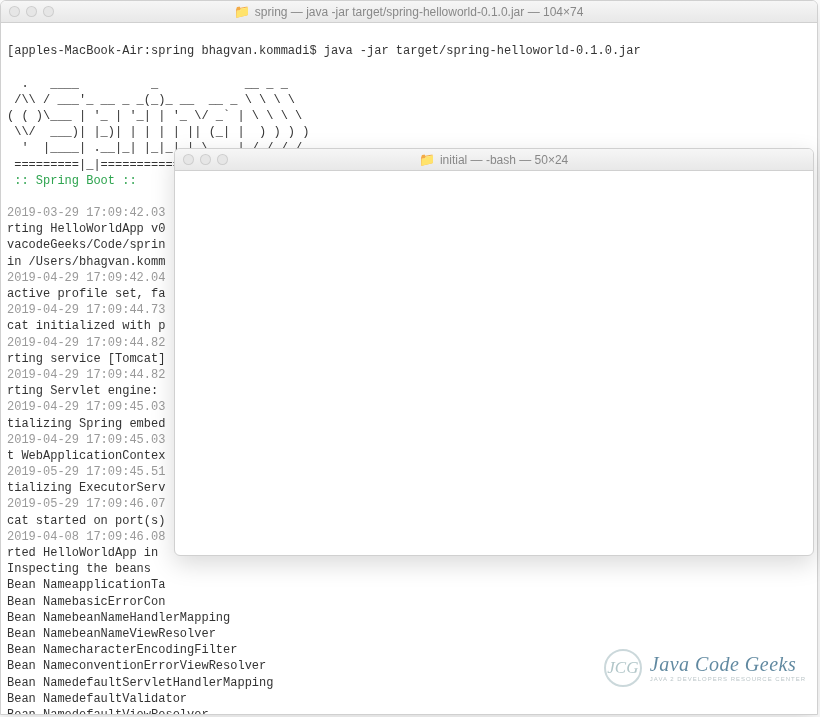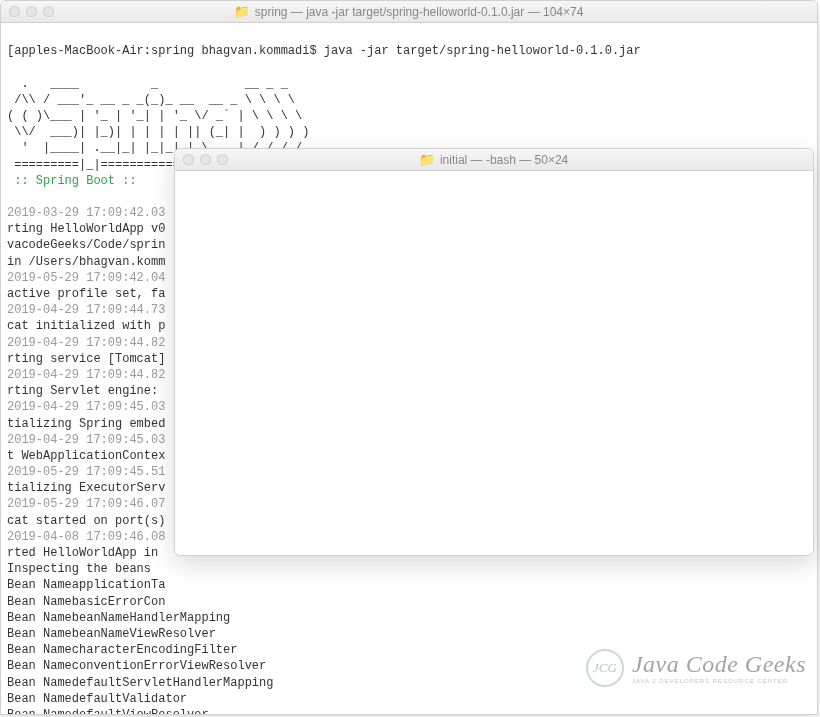--- a/index.html
+++ b/index.html
@@ -101,32 +101,32 @@
       width: 38px;
       height: 38px;
       border-radius: 50%;
       border: 2px solid #b0c4c8;
       display: flex;
       align-items: center;
       justify-content: center;
       font-family: serif;
       font-style: italic;
       color: #88a8ac;
-      font-size: 13px;
+      font-size: 17px;
     }
     .watermark .wm-text {
       display: flex;
       flex-direction: column;
       line-height: 1;
     }
     .watermark .wm-main {
       font-family: Georgia, serif;
       font-style: italic;
-      font-size: 24px;
-      color: #737373;
+      font-size: 20px;
+      color: #0c4a6e;
       letter-spacing: 0.5px;
     }
     .watermark .wm-sub {
       font-family: Arial, sans-serif;
       font-size: 6px;
       color: #96a6aa;
       letter-spacing: 1px;
       margin-top: 2px;
     }
   </style>
@@ -153,21 +153,21 @@
 ( ( )\___ | '_ | '_| | '_ \/ _` | \ \ \ \
  \\/  ___)| |_)| | | | | || (_| |  ) ) ) )
   '  |____| .__|_| |_|_| |_\__, | / / / /
  =========|_|==============|___/=/_/_/_/</span>
 <span class="spring-green"> :: Spring Boot ::        (v2.1.4.RELEASE)</span>
 
 <span id="bg-log"><span class="gray-ts">2019-03-29 17:09:42.03</span>                                                                                a
 rting HelloWorldApp v0                                                                                a
 vacodeGeeks/Code/sprin                                                                                d
 in /Users/bhagvan.komm
-<span class="gray-ts">2019-05-29 17:09:42.04</span>                                                                                o
+<span class="gray-ts">2019-04-29 17:09:42.04</span>                                                                                o
 active profile set, fa
 <span class="gray-ts">2019-04-29 17:09:44.73</span>                                                                                m
 cat initialized with p
 <span class="gray-ts">2019-04-29 17:09:44.82</span>                                                                                a
 rting service [Tomcat]
 <span class="gray-ts">2019-04-29 17:09:44.82</span>                                                                                a
 rting Servlet engine:
 <span class="gray-ts">2019-04-29 17:09:45.03</span>                                                                                i
 tializing Spring embed
 <span class="gray-ts">2019-04-29 17:09:45.03</span>                                                                                o

